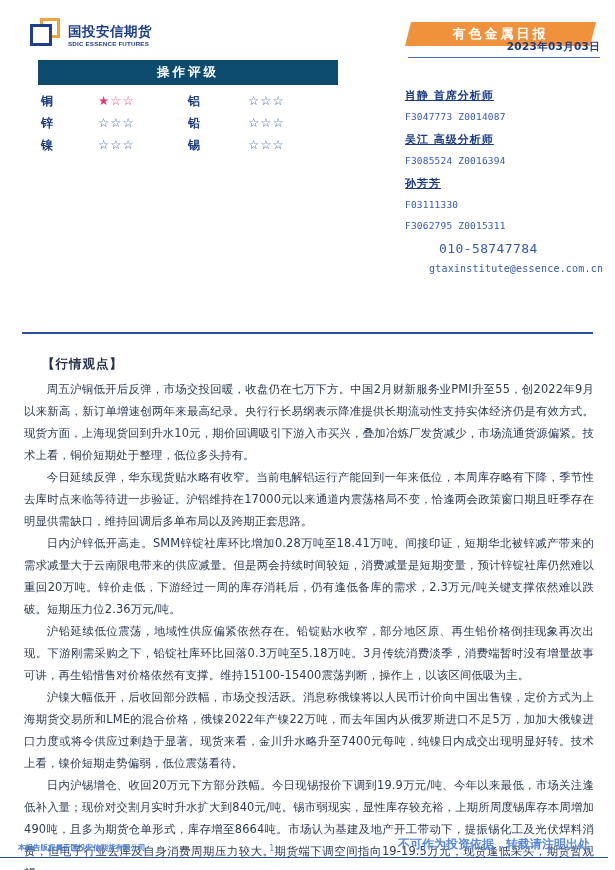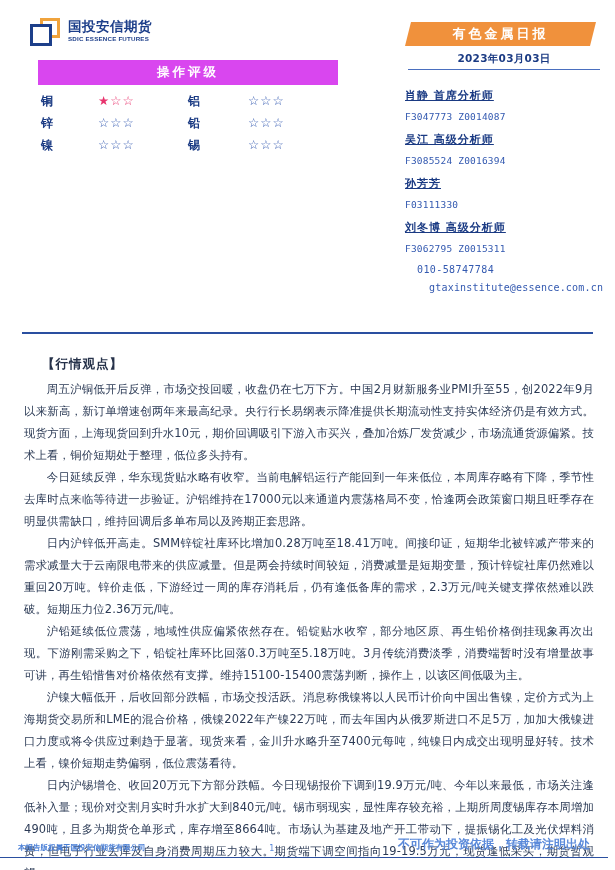--- a/index.html
+++ b/index.html
@@ -5,21 +5,21 @@
   * { box-sizing: border-box; margin: 0; padding: 0; }
   html, body {
     width: 615px; height: 870px;
     background: #ffffff;
     font-family: "DejaVu Sans", "Liberation Sans", sans-serif;
     overflow: hidden;
   }
   .page { position: relative; width: 615px; height: 870px; background:#fff; }
 
   
-  .logo-wrap { position:absolute; left:30px; top:18px; display:flex; align-items:flex-start; }
+  .logo-wrap { position:absolute; left:30px; top:18px; display:flex; align-items:flex-end; }
   .logo-mark { position:relative; width:32px; height:30px; margin-right:6px; }
   .logo-mark .sq-blue {
     position:absolute; left:0; top:6px; width:22px; height:22px;
     border:3.5px solid #1d3f8a; background:#fff;
   }
   .logo-mark .sq-orange {
     position:absolute; left:10px; top:0px; width:20px; height:20px;
     background:#f0a33c;
   }
   .logo-mark .sq-orange-inner {
@@ -33,21 +33,21 @@
   }
   .logo-text-en {
     font-family:"Liberation Sans", sans-serif;
     font-size:6.2px; font-weight:700; color:#1d3f8a; letter-spacing:0.2px;
     line-height:8px; margin-top:1px;
   }
 
   
   .rating-table { position:absolute; left:38px; top:60px; width:300px; }
   .rating-head {
-    background:#d946ef; color:#ffffff; text-align:center;
+    background:#0c4a6e; color:#ffffff; text-align:center;
     font-size:12.5px; font-weight:700; letter-spacing:3px;
     padding:5px 0 6px 0; line-height:14px;
   }
   .rating-rows { padding-top:5px; }
   .rating-row { display:flex; align-items:center; height:22px; }
   .rr-metal {
     width:60px; font-size:12px; font-weight:700; color:#1a3a83;
     padding-left:3px;
   }
   .rr-stars { width:90px; font-size:12.5px; letter-spacing:1px; line-height:14px; }
@@ -63,39 +63,39 @@
   .banner {
     width:185px; height:24px; background:#f0913c;
     transform: skewX(-14deg);
   }
   .banner-label {
     position:absolute; left:0; top:0; width:185px; height:24px;
     display:flex; align-items:center; justify-content:center;
     color:#ffffff; font-size:13px; font-weight:700; letter-spacing:3px;
   }
   .date-line {
-    position:absolute; left:408px; top:52px; width:192px;
-    text-align:center; color:#1a3a83; font-size:10.5px; font-weight:700;
+    position:absolute; left:408px; top:40px; width:192px;
+    text-align:right; color:#1a3a83; font-size:10.5px; font-weight:700;
     padding-bottom:3px; border-bottom:1.2px solid #4a6fbf;
     letter-spacing:0.3px;
   }
 
   .analysts { position:absolute; left:405px; top:88px; width:210px; }
   .an-name {
     color:#1a3a83; font-size:11px; font-weight:700; letter-spacing:1px;
     margin-bottom:8px;
     text-decoration:underline;
   }
   .an-code {
     color:#3359b0; font-size:9.5px; font-family:"DejaVu Sans Mono","Liberation Mono",monospace;
     letter-spacing:0.2px; margin-bottom:10px;
   }
   .contact-phone {
-    color:#3359b0; font-size:10px; font-family:"DejaVu Sans Mono","Liberation Mono",monospace;
-    margin-left:12px; margin-top:2px; letter-spacing:0.4px;
+    color:#3359b0; font-size:13px; font-family:"DejaVu Sans Mono","Liberation Mono",monospace;
+    margin-left:34px; margin-top:2px; letter-spacing:0.4px;
   }
   .contact-mail {
     color:#3359b0; font-size:10px; font-family:"DejaVu Sans Mono","Liberation Mono",monospace;
     margin-left:24px; margin-top:7px; letter-spacing:0.2px;
   }
 
   
   .hr-main {
     position:absolute; left:22px; top:332px; width:571px; height:0;
     border-top:2.2px solid #2a4fa0;
@@ -177,21 +177,20 @@
   <div class="analysts">
     <div class="an-name">肖静 首席分析师</div>
     <div class="an-code">F3047773 Z0014087</div>
 
     <div class="an-name">吴江 高级分析师</div>
     <div class="an-code">F3085524 Z0016394</div>
 
     <div class="an-name">孙芳芳</div>
     <div class="an-code">F03111330</div>
 
-    <div class="an-name">刘冬博 高级分析师</div>
     <div class="an-code">F3062795 Z0015311</div>
 
     <div class="contact-phone">010-58747784</div>
     <div class="contact-mail">gtaxinstitute@essence.com.cn</div>
   </div>
 
   <div class="hr-main"></div>
 
   <div class="section-title">【行情观点】</div>
 

